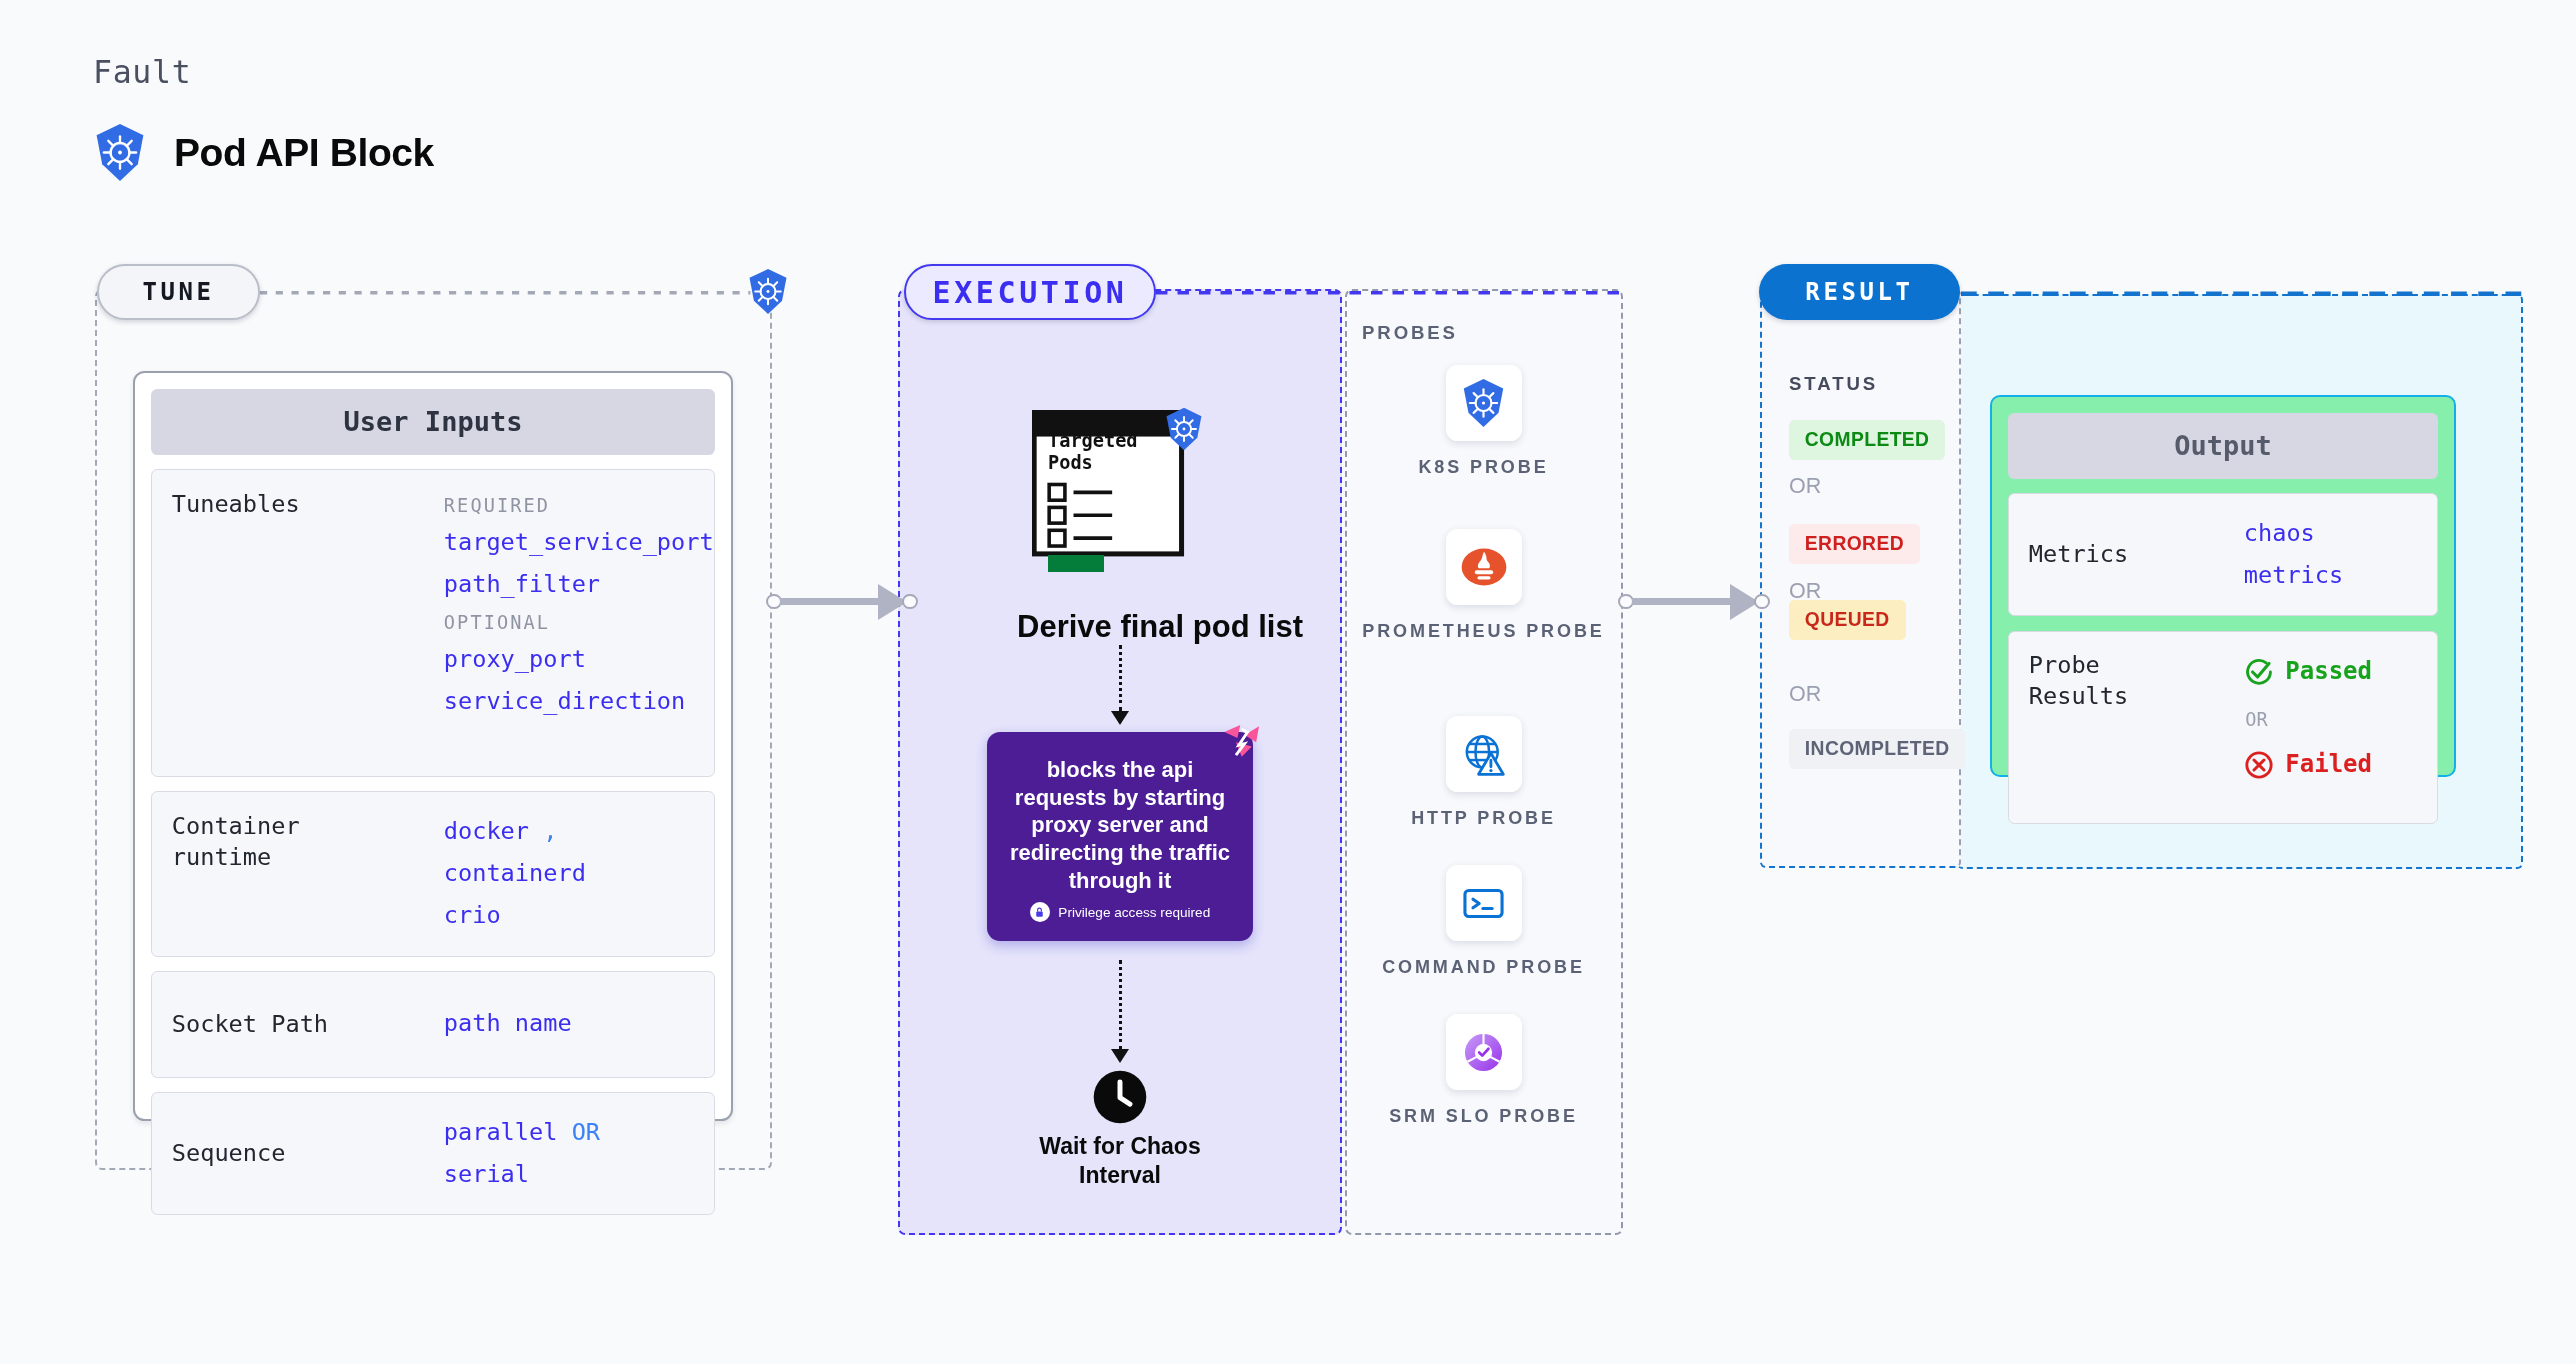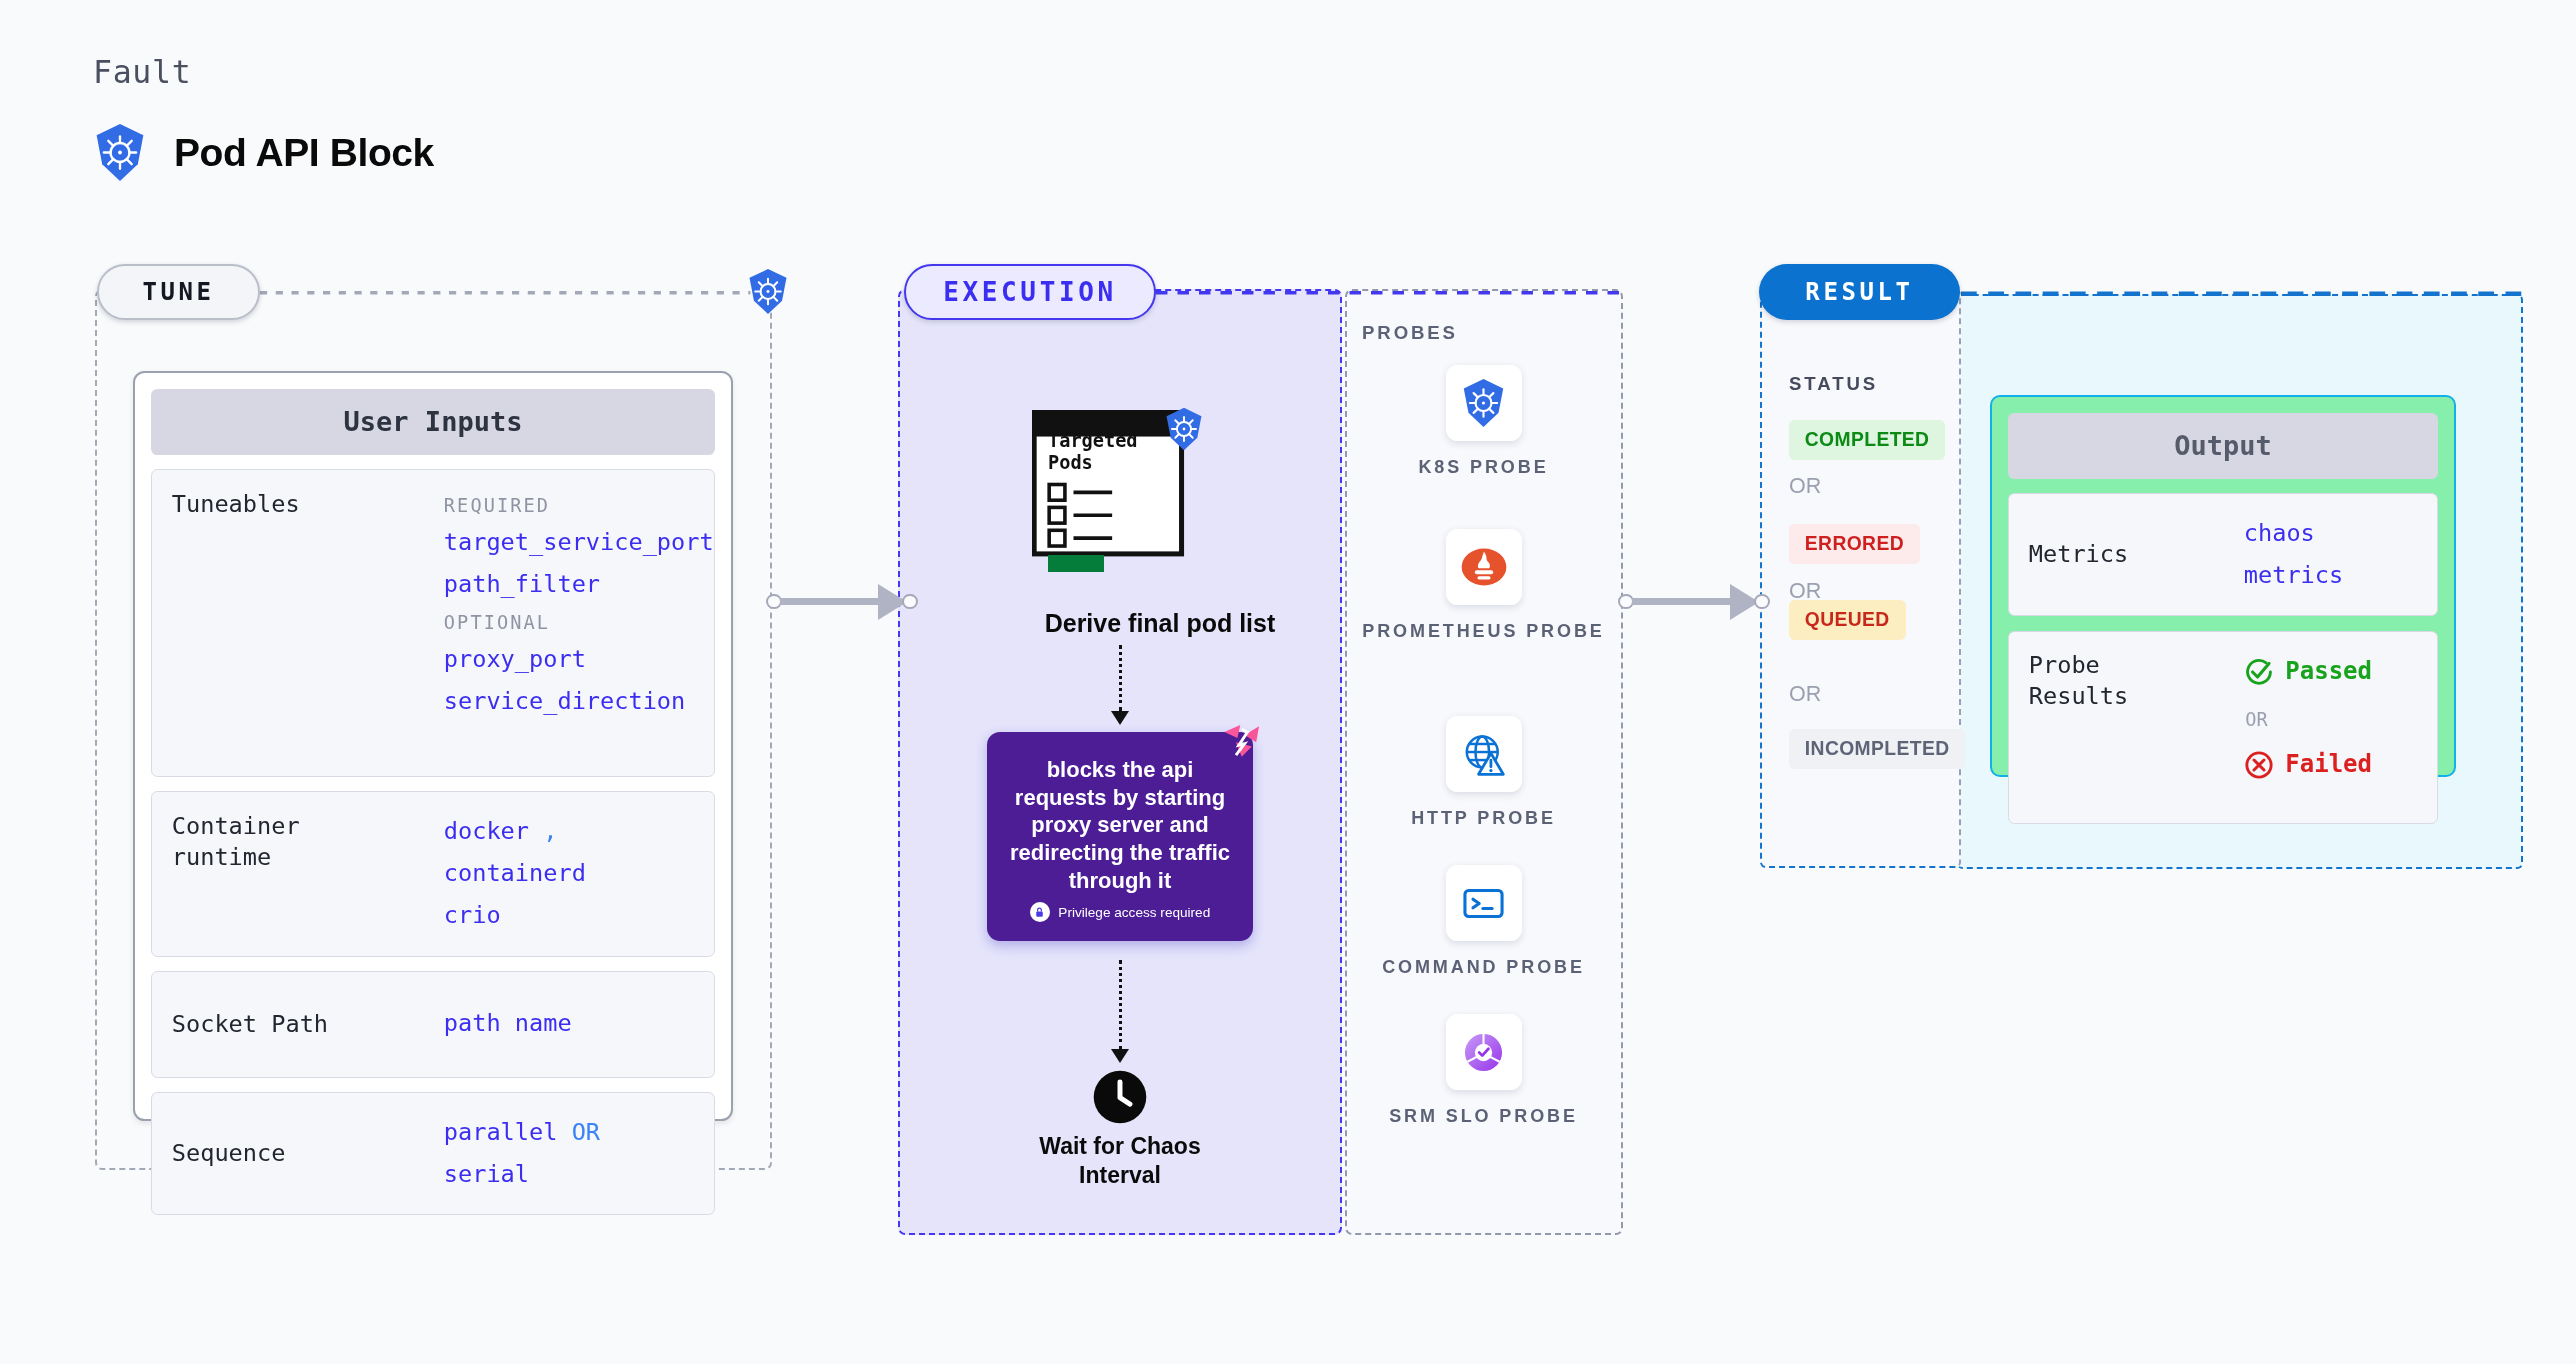--- a/index.html
+++ b/index.html
@@ -98,37 +98,37 @@
   
   #tune-k8s-badge { position:absolute; left:746px; top:268px; width:44px; height:47px; z-index:7; }
 
   
   #exec-panel {
     position:absolute; left:898px; top:289px; width:444px; height:946px;
     background:#e5e4fb; border:2.9px dashed #4338f0; border-radius:7.2px;
   }
   #exec-pill {
     left:904px; top:264px; width:252px; height:56px;
-    background:#eceaff; border:2.9px solid #4338f0; color:#3b2ef0; font-size:26px;
+    background:#eceaff; border:2.9px solid #4338f0; color:#3b2ef0; font-size:30px;
   }
   #probes-panel {
     position:absolute; left:1345px; top:289px; width:278px; height:946px;
     background:#f8f9fc; border:2.1px dashed #9299ad; border-radius:7.2px;
   }
   #probes-title {
     position:absolute; left:1362px; top:322px;
     font-size:18.6px; font-weight:bold; color:#5c6275; letter-spacing:2.9px;
   }
 
   
   #pod-doc { position:absolute; left:1032px; top:410px; width:161px; height:154px; }
   #pod-doc-k8s { position:absolute; left:1163px; top:407px; width:42px; height:44px; z-index:3; }
   #derive-label {
     position:absolute; left:898px; top:609px; width:524px; text-align:center;
-    font-size:25px; font-weight:bold; color:#0a0a0a;
+    font-size:31px; font-weight:bold; color:#0a0a0a;
   }
   .vdash {
     position:absolute; width:0; border-left:3.6px dotted #111; z-index:2;
   }
   .vdash-head {
     position:absolute; width:0;height:0;
     border-left:9.3px solid transparent; border-right:9.3px solid transparent;
     border-top:14.3px solid #111; z-index:2;
   }
   #action-card {

